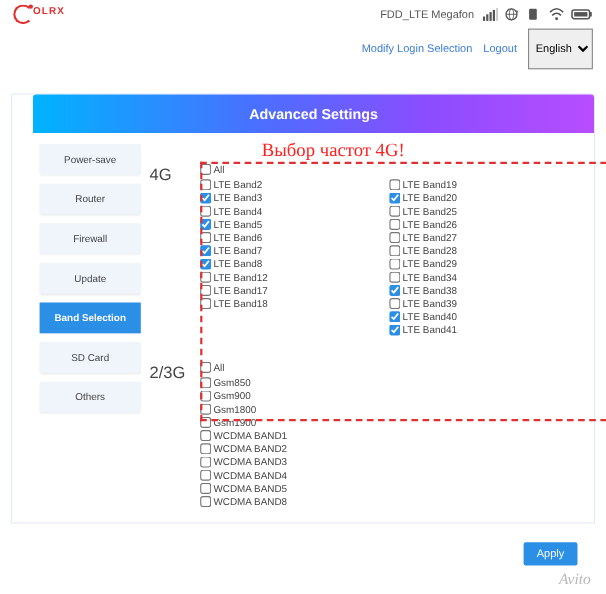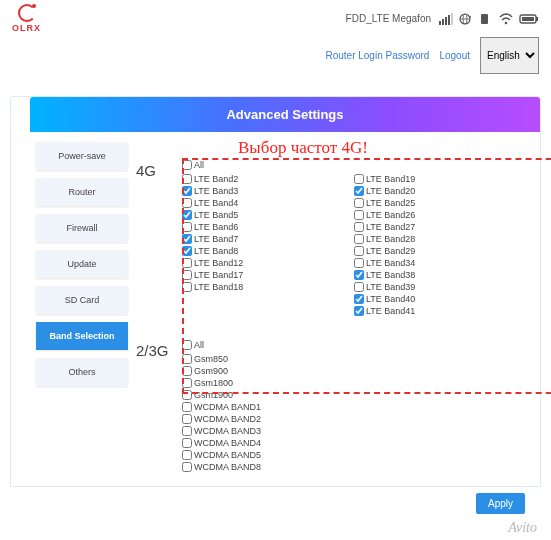--- a/index.html
+++ b/index.html
@@ -1,19 +1,19 @@
 <!DOCTYPE html>
 <html><head>
 <meta charset="utf-8">
 <style>
   * { box-sizing: border-box; margin: 0; padding: 0; }
   body { font-family: Arial, sans-serif; font-size: 10px; background: #fff; width: 551px; height: 540px; overflow: hidden; position: relative; }
   
   .header { display: flex; align-items: center; padding: 4px 12px 2px 12px; }
-  .logo { display: flex; flex-direction: column; align-items: center; color: #e03030; }
+  .logo { display: flex; flex-direction: row; color: #e03030; }
   .logo-icon { width: 18px; height: 18px; border: 2.5px solid #e03030; border-radius: 50%; border-right-color: transparent; position: relative; }
   .logo-icon::after { content: ''; position: absolute; width: 4px; height: 4px; background: #e03030; border-radius: 50%; top: -2px; right: -2px; }
   .logo-text { font-size: 9px; font-weight: bold; letter-spacing: 1px; margin-top: 1px; }
   
   .status-bar { margin-left: auto; display: flex; align-items: center; gap: 8px; color: #555; font-size: 10px; }
   .status-icons { display: flex; gap: 6px; align-items: center; }
   .st-icon { width: 14px; height: 12px; display: inline-block; }
   
   .subheader { display: flex; justify-content: flex-end; align-items: center; gap: 10px; padding: 2px 12px 6px 12px; font-size: 10px; }
   .subheader a { color: #3b7dd8; text-decoration: none; cursor: pointer; }
@@ -81,38 +81,38 @@
       <span class="st-icon" style="width:20px"><svg viewBox="0 0 20 12">
             <rect x="1" y="2" width="16" height="8" rx="2" fill="none" stroke="#555" stroke-width="1.4"></rect>
             <rect x="17" y="4" width="2" height="4" fill="#555"></rect>
             <rect x="3" y="4" width="12" height="4" fill="#555"></rect>
           </svg></span>
     </div>
   </div>
 </div>
 
 <div class="subheader">
-  <a>Router Login Password</a>
+  <a>Modify Login Selection</a>
   <a>Logout</a>
   <select class="lang-select">
     <option>English</option>
   </select>
 </div>
 
 <div class="content-wrap">
   <div class="banner">Advanced Settings</div>
 
   <div class="main-area">
     <div class="sidebar" id="sidebar">
         <div class="side-item">Power-save</div>
         <div class="side-item">Router</div>
         <div class="side-item">Firewall</div>
         <div class="side-item">Update</div>
+        <div class="side-item active">Band Selection</div>
         <div class="side-item">SD Card</div>
-        <div class="side-item active">Band Selection</div>
         <div class="side-item">Others</div>
       </div>
 
     <div class="settings">
       <div class="callout-title">Выбор частот 4G!</div>
       <div class="callout-box"></div>
 
       <div class="group">
         <div class="group-label">4G</div>
         <div class="group-body">

